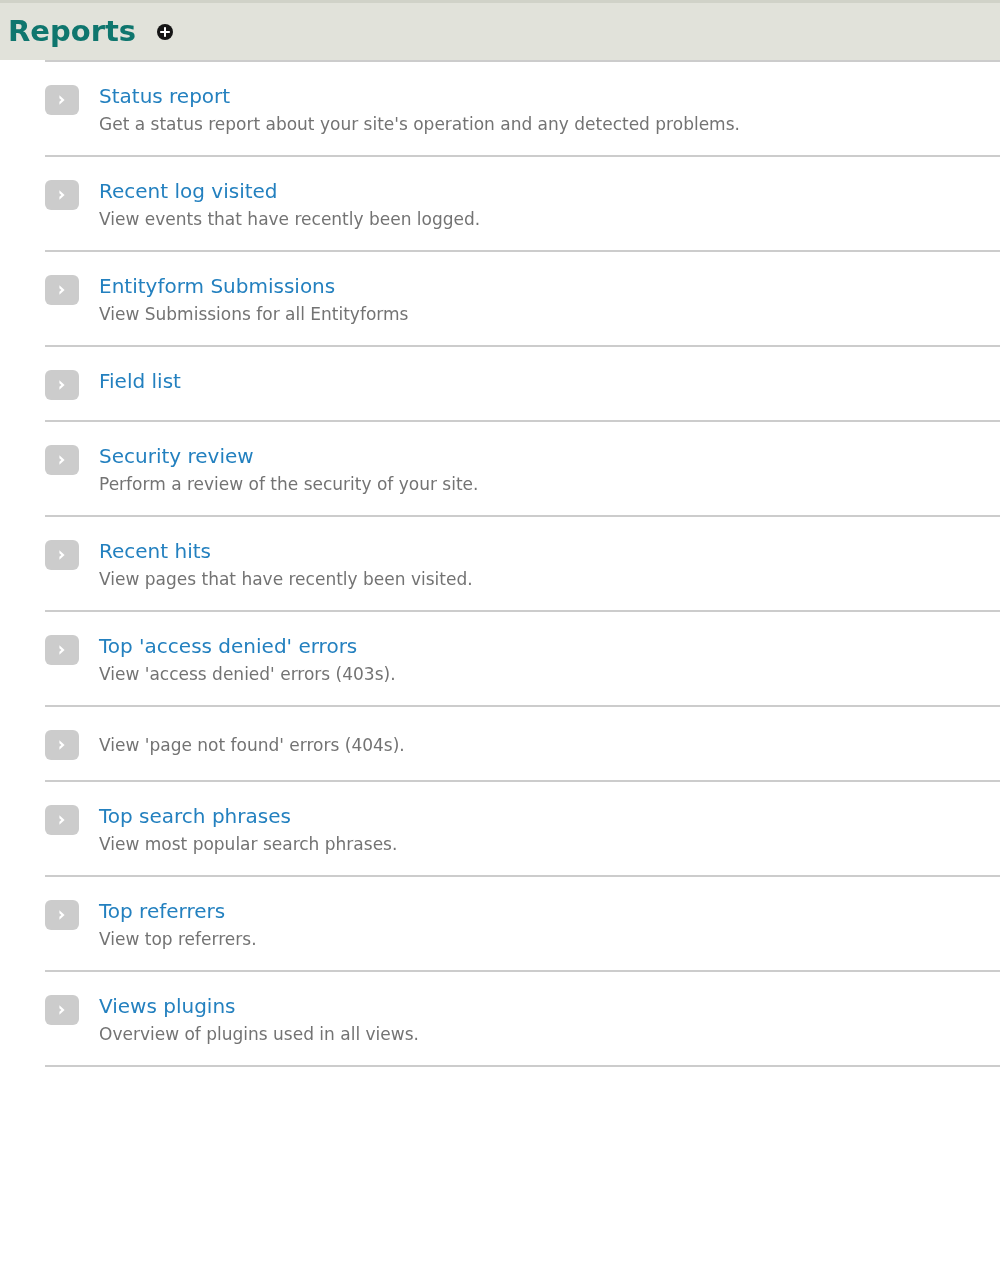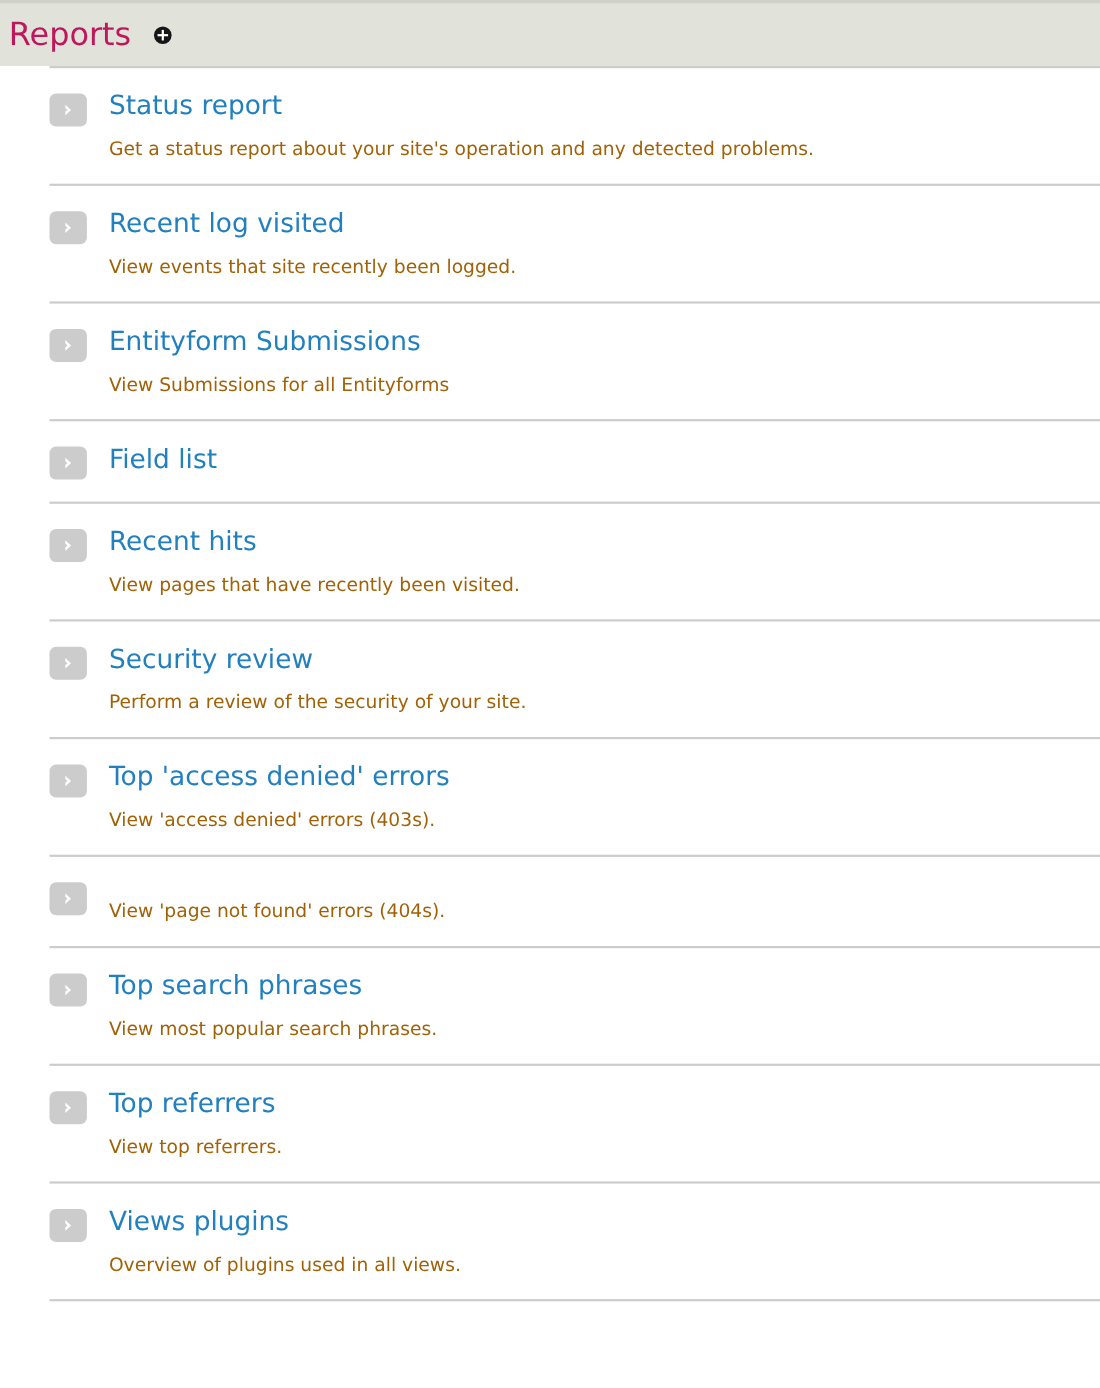--- a/index.html
+++ b/index.html
@@ -23,22 +23,22 @@
     height: 60px;
     background: #e1e2da;
     border-top: 3px solid #d0d2c8;
     display: flex;
     align-items: center;
     padding-left: 8px;
   }
   .page-title {
     font-size: 29px;
     line-height: 1;
-    color: #be185d;
-    font-weight: 400;
+    color: #0f766e;
+    font-weight: 700;
     letter-spacing: 0px;
     white-space: nowrap;
   }
   .header-action {
     margin-left: 20px;
     width: 18px;
     height: 18px;
     display: inline-flex;
     align-items: center;
     justify-content: center;
@@ -81,31 +81,31 @@
     cursor: pointer;
   }
   .item-icon svg { display: block; }
 
   .item-text {
     flex: 1 1 auto;
     padding-left: 20px;
   }
   .item-link {
     display: inline-block;
-    font-size: 24px;
+    font-size: 20px;
     line-height: 24px;
     color: #2380bf;
     text-decoration: none;
     cursor: pointer;
   }
   .item-desc {
-    margin-top: 18px;
+    margin-top: 6px;
     font-size: 17px;
     line-height: 21px;
-    color: #a16207;
+    color: #737373;
   }
 </style>
 </head>
 <body>
 
 <div class="page-header">
   <h1 class="page-title">Reports</h1>
   <span class="header-action">
     <svg width="18" height="18" viewBox="0 0 18 18" aria-hidden="true">
       <circle cx="9" cy="9" r="8" fill="#151515"></circle>
@@ -127,21 +127,21 @@
         <div class="item-text"><a class="item-link" href="#">Status report</a><div class="item-desc">Get a status report about your site's operation and any detected problems.</div></div>
       </div>
     </li>
     <li class="admin-item">
       <div class="item-row">
         <span class="item-icon">
           <svg width="12" height="14" viewBox="0 0 12 14" aria-hidden="true">
             <path d="M3.4 2.2 L8.6 7 L3.4 11.8 L3.4 8.7 L5.4 7 L3.4 5.3 Z" fill="#ffffff"></path>
           </svg>
         </span>
-        <div class="item-text"><a class="item-link" href="#">Recent log visited</a><div class="item-desc">View events that site recently been logged.</div></div>
+        <div class="item-text"><a class="item-link" href="#">Recent log visited</a><div class="item-desc">View events that have recently been logged.</div></div>
       </div>
     </li>
     <li class="admin-item">
       <div class="item-row">
         <span class="item-icon">
           <svg width="12" height="14" viewBox="0 0 12 14" aria-hidden="true">
             <path d="M3.4 2.2 L8.6 7 L3.4 11.8 L3.4 8.7 L5.4 7 L3.4 5.3 Z" fill="#ffffff"></path>
           </svg>
         </span>
         <div class="item-text"><a class="item-link" href="#">Entityform Submissions</a><div class="item-desc">View Submissions for all Entityforms</div></div>
@@ -157,40 +157,40 @@
         <div class="item-text"><a class="item-link" href="#">Field list</a></div>
       </div>
     </li>
     <li class="admin-item">
       <div class="item-row">
         <span class="item-icon">
           <svg width="12" height="14" viewBox="0 0 12 14" aria-hidden="true">
             <path d="M3.4 2.2 L8.6 7 L3.4 11.8 L3.4 8.7 L5.4 7 L3.4 5.3 Z" fill="#ffffff"></path>
           </svg>
         </span>
+        <div class="item-text"><a class="item-link" href="#">Security review</a><div class="item-desc">Perform a review of the security of your site.</div></div>
+      </div>
+    </li>
+    <li class="admin-item">
+      <div class="item-row">
+        <span class="item-icon">
+          <svg width="12" height="14" viewBox="0 0 12 14" aria-hidden="true">
+            <path d="M3.4 2.2 L8.6 7 L3.4 11.8 L3.4 8.7 L5.4 7 L3.4 5.3 Z" fill="#ffffff"></path>
+          </svg>
+        </span>
         <div class="item-text"><a class="item-link" href="#">Recent hits</a><div class="item-desc">View pages that have recently been visited.</div></div>
       </div>
     </li>
     <li class="admin-item">
       <div class="item-row">
         <span class="item-icon">
           <svg width="12" height="14" viewBox="0 0 12 14" aria-hidden="true">
             <path d="M3.4 2.2 L8.6 7 L3.4 11.8 L3.4 8.7 L5.4 7 L3.4 5.3 Z" fill="#ffffff"></path>
           </svg>
         </span>
-        <div class="item-text"><a class="item-link" href="#">Security review</a><div class="item-desc">Perform a review of the security of your site.</div></div>
-      </div>
-    </li>
-    <li class="admin-item">
-      <div class="item-row">
-        <span class="item-icon">
-          <svg width="12" height="14" viewBox="0 0 12 14" aria-hidden="true">
-            <path d="M3.4 2.2 L8.6 7 L3.4 11.8 L3.4 8.7 L5.4 7 L3.4 5.3 Z" fill="#ffffff"></path>
-          </svg>
-        </span>
         <div class="item-text"><a class="item-link" href="#">Top 'access denied' errors</a><div class="item-desc">View 'access denied' errors (403s).</div></div>
       </div>
     </li>
     <li class="admin-item">
       <div class="item-row">
         <span class="item-icon">
           <svg width="12" height="14" viewBox="0 0 12 14" aria-hidden="true">
             <path d="M3.4 2.2 L8.6 7 L3.4 11.8 L3.4 8.7 L5.4 7 L3.4 5.3 Z" fill="#ffffff"></path>
           </svg>
         </span>

